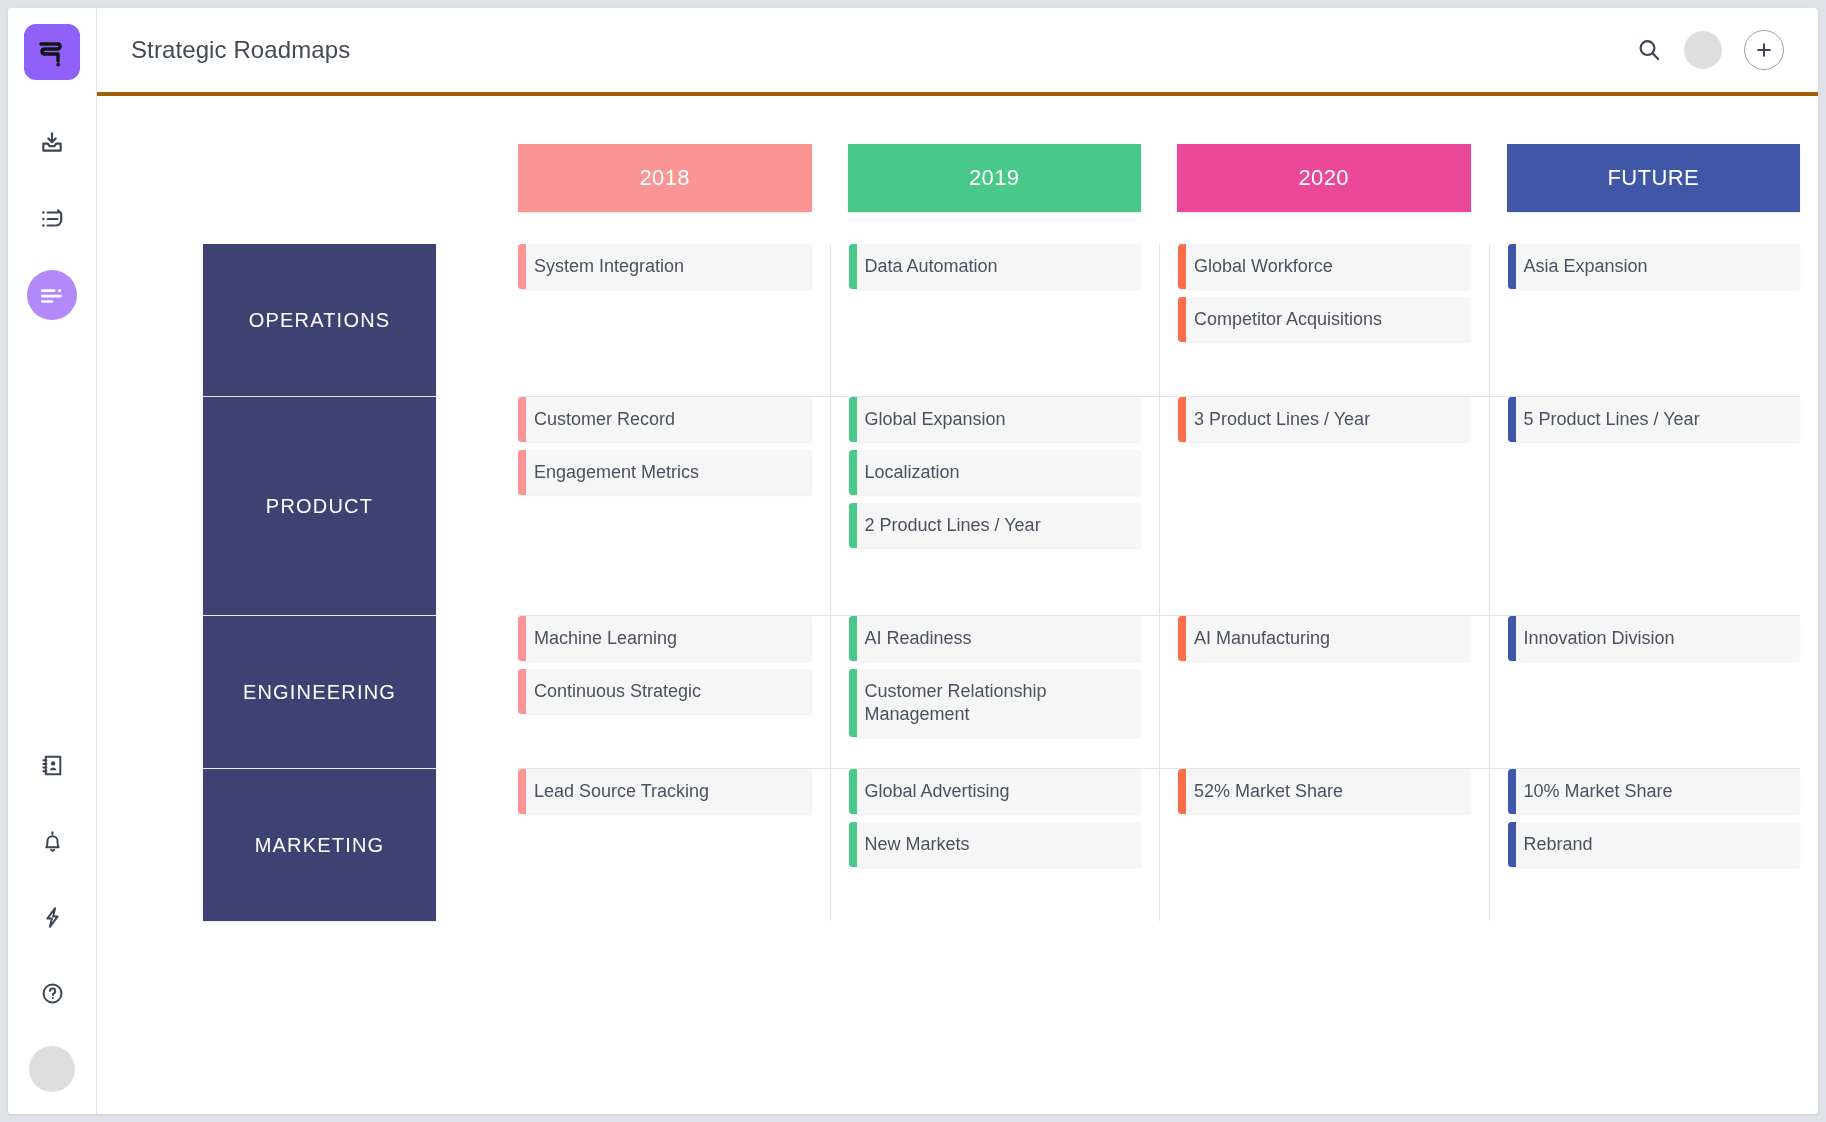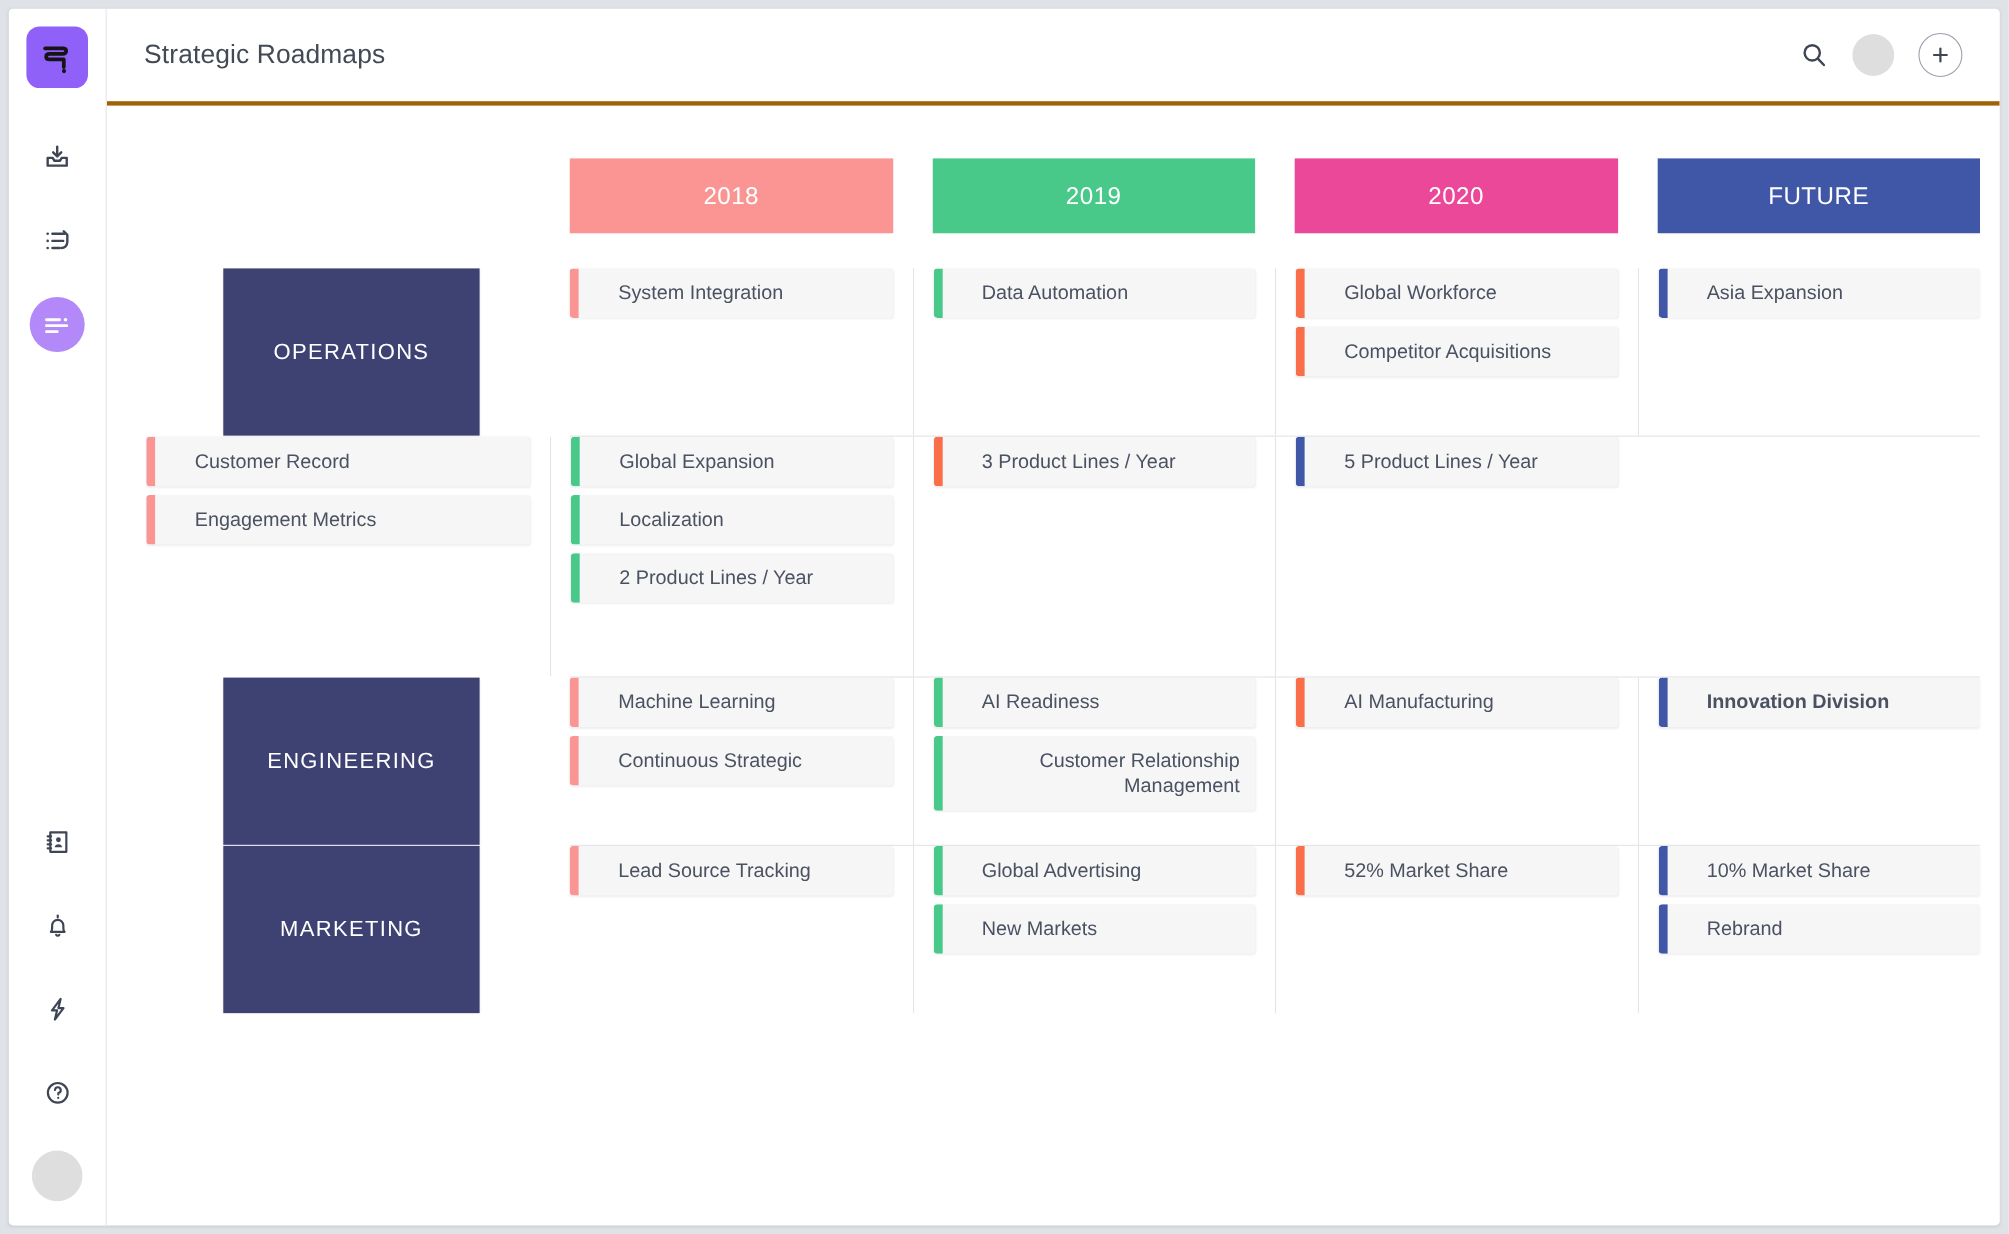--- a/index.html
+++ b/index.html
@@ -220,26 +220,25 @@
     overflow: hidden;
     box-shadow: 0 1px 2px rgba(0,0,0,0.07);
     cursor: pointer;
   }
   .card-bar {
     width: 8px;
     min-width: 8px;
     border-radius: 3px 0 0 3px;
   }
   .card-label {
-    padding: 11px 14px 11px 36px;
+    padding: 11px 14px 11px 8px;
     font-size: 18px;
     color: #4a5160;
     line-height: 1.28;
     align-self: center;
-    text-align: right;
   }
 
   
   .divider-row {
     grid-column: 2 / -1;
     height: 1px;
     background: #e2e4e8;
     margin: 0 18px;
   }
   .divider-pad { height: 1px; }
@@ -396,20 +395,23 @@
             </div>
           </div>
           <div class="lane" style="height: 152px;">
             <div class="card">
               <div class="card-bar" style="background: rgb(63, 87, 166);"></div>
               <div class="card-label">Asia Expansion</div>
             </div>
           </div>
           <div class="divider-pad"></div>
           <div class="divider-row"></div>
+          <div class="cat-cell" style="height: 218px;">
+            <div class="cat-block" style="background: rgb(62, 66, 114);">PRODUCT</div>
+          </div>
           <div class="lane first-lane" style="height: 218px;">
             <div class="card">
               <div class="card-bar" style="background: rgb(250, 149, 147);"></div>
               <div class="card-label">Customer Record</div>
             </div>
             <div class="card">
               <div class="card-bar" style="background: rgb(250, 149, 147);"></div>
               <div class="card-label">Engagement Metrics</div>
             </div>
           </div>
@@ -463,21 +465,21 @@
               <div class="card-bar" style="background: rgb(72, 201, 138);"></div>
               <div class="card-label">Customer Relationship Management</div>
             </div>
           </div>
           <div class="lane" style="height: 152px;">
             <div class="card">
               <div class="card-bar" style="background: rgb(250, 110, 74);"></div>
               <div class="card-label">AI Manufacturing</div>
             </div>
           </div>
-          <div class="lane" style="height: 152px; font-weight: bold;">
+          <div class="lane" style="height: 152px;">
             <div class="card">
               <div class="card-bar" style="background: rgb(63, 87, 166);"></div>
               <div class="card-label">Innovation Division</div>
             </div>
           </div>
           <div class="divider-pad"></div>
           <div class="divider-row"></div>
           <div class="cat-cell" style="height: 152px;">
             <div class="cat-block" style="background: rgb(62, 66, 114);">MARKETING</div>
           </div>

